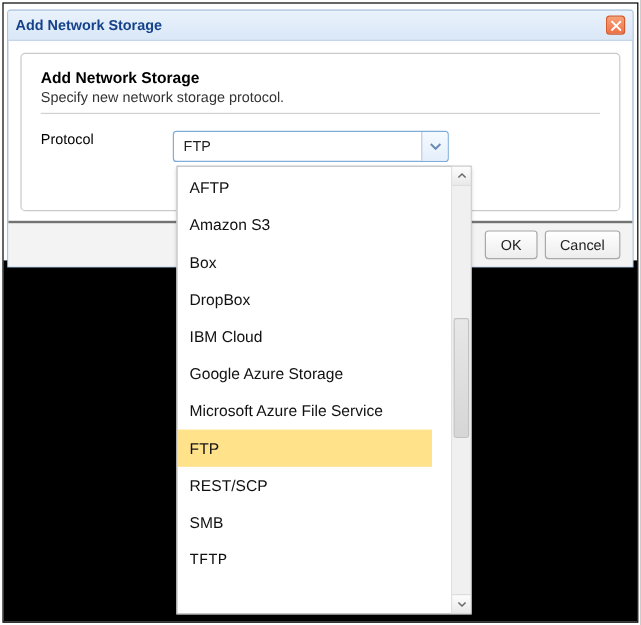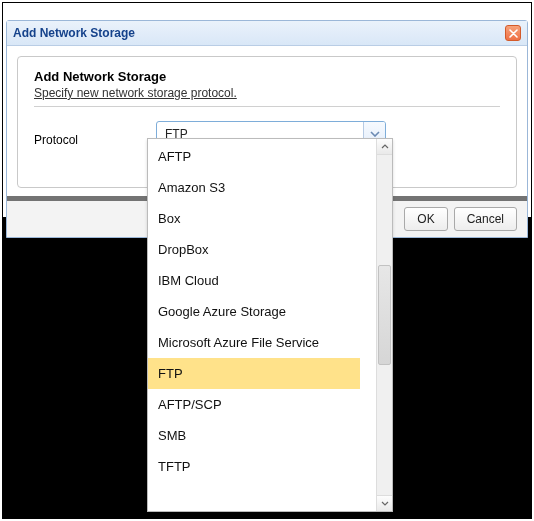--- a/index.html
+++ b/index.html
@@ -12,21 +12,21 @@
     height: 521px;
     position: relative;
   }
   .outer-border {
     position: absolute;
     inset: 2px;
     border: 1px solid #000;
   }
   .dialog {
     position: absolute;
-    top: 20px;
+    top: 8px;
     left: 6px;
     right: 6px;
     border: 1px solid #9bb7d8;
     background: #fff;
     border-radius: 3px 3px 0 0;
   }
   .titlebar {
     background: linear-gradient(#eaf2fb,#d9e7f7);
     border-bottom: 1px solid #b9cde5;
     padding: 4px 6px;
@@ -65,23 +65,22 @@
   }
   .group-title {
     font-weight: bold;
     font-size: 13px;
     color: #000;
   }
   .group-subtitle {
     color: #333;
     font-size: 12px;
     margin-top: 2px;
-    text-decoration: underline;
-  }
-  .form-row { display: flex; align-items: flex-end; gap: 12px; }
+  }
+  .form-row { display: flex; align-items: flex-start; }
   .form-label { width: 110px; color: #000; }
   .combo {
     width: 230px;
     height: 26px;
     display: flex;
     align-items: stretch;
     border: 1px solid #7eadd9;
     background: #fff;
     border-radius: 3px;
     overflow: hidden;
@@ -99,21 +98,21 @@
     width: 22px;
     background: linear-gradient(#f6fafe,#e4eefb);
     border-left: 1px solid #b7cbe4;
     display: flex;
     align-items: center;
     justify-content: center;
     cursor: pointer;
   }
   .combo-trigger svg { display:block; }
   .button-bar {
-    border-top: 5px solid #737373;
+    border-top: 2px solid #737373;
     background: #f3f3f3;
     padding: 6px 10px;
     display: flex;
     justify-content: flex-end;
     gap: 6px;
   }
   .btn {
     border: 1px solid #a9a9a9;
     background: linear-gradient(#ffffff,#ededed);
     border-radius: 3px;
@@ -141,21 +140,21 @@
   .dd-item {
     padding: 8px 10px 8px 10px;
     font-size: 13px;
     color: #111;
     cursor: pointer;
     white-space: nowrap;
   }
   .dd-item.selected {
     background: #ffe28a;
   }
-  .dd-item.last { padding-bottom: 2px; }
+  .dd-item.last { padding-bottom: 2px; font-family: Liberation Mono, monospace; }
   .vscroll {
     width: 16px;
     border-left: 1px solid #ddd;
     background: #f3f3f3;
     display: flex;
     flex-direction: column;
   }
   .vscroll .arrow {
     height: 16px;
     background: linear-gradient(#fdfdfd,#e9e9e9);
@@ -240,21 +239,21 @@
 <div class="dropdown-wrap">
   <div class="dropdown-list" id="dd-list">
       <div class="dd-item">AFTP</div>
       <div class="dd-item">Amazon S3</div>
       <div class="dd-item">Box</div>
       <div class="dd-item">DropBox</div>
       <div class="dd-item">IBM Cloud</div>
       <div class="dd-item">Google Azure Storage</div>
       <div class="dd-item">Microsoft Azure File Service</div>
       <div class="dd-item selected">FTP</div>
-      <div class="dd-item">AFTP/SCP</div>
+      <div class="dd-item">REST/SCP</div>
       <div class="dd-item">SMB</div>
       <div class="dd-item last">TFTP</div>
     </div>
   <div class="vscroll">
     <div class="arrow">
       <svg width="8" height="5" viewBox="0 0 8 5">
           <path d="M1 4 L4 1 L7 4" fill="none" stroke="#666" stroke-width="1.2"></path>
         </svg>
     </div>
     <div class="track">

